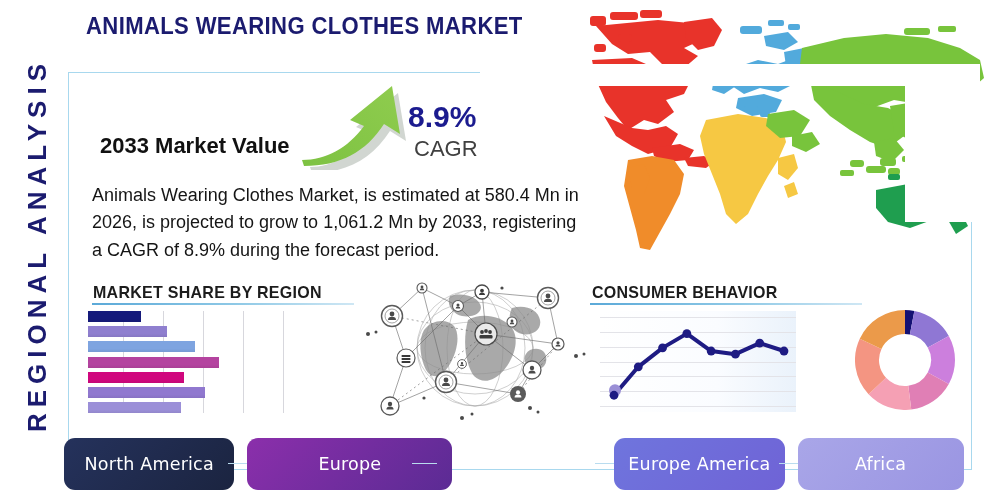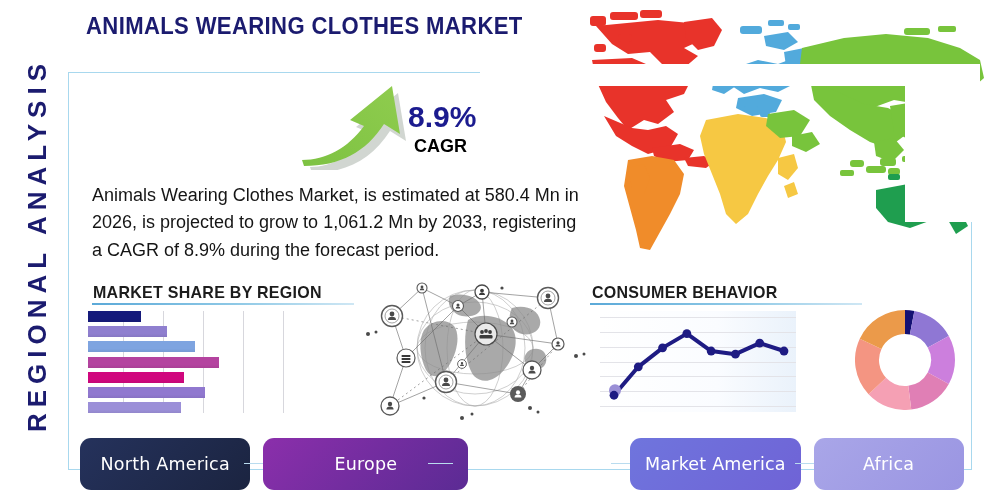--- a/index.html
+++ b/index.html
@@ -60,21 +60,21 @@
   #stat-value-label {
     position:absolute; left:100px; top:133px;
     font-size:22px; font-weight:700; color:#111; white-space:nowrap;
   }
   #cagr-value {
     position:absolute; left:408px; top:100px;
     font-size:30px; font-weight:700; color:#1b1b8f; white-space:nowrap;
   }
   #cagr-label {
     position:absolute; left:414px; top:136px;
-    font-size:18px; font-weight:700; color:#000000; white-space:nowrap;
+    font-size:22px; font-weight:400; color:#404040; white-space:nowrap;
   }
 
   
   #growth-arrow { position:absolute; left:298px; top:84px; width:118px; height:86px; }
 
   
   #description {
     position:absolute; left:92px; top:182px; width:492px;
     font-size:18px; line-height:1.52; color:#151515;
   }
@@ -115,21 +115,21 @@
   #line-chart {
     position:absolute; left:600px; top:311px; width:196px; height:101px;
     background:linear-gradient(90deg,#ffffff 0%,#fafcff 60%,#eaf2fb 100%);
   }
   .line-grid { position:absolute; left:0; width:100%; height:1px; background:#e3e3e8; }
 
   
   #donut-chart { position:absolute; left:855px; top:310px; width:100px; height:100px; }
 
   
-  #region-bar { position:absolute; left:80px; top:438px; width:904px; height:52px; }
+  #region-bar { position:absolute; left:64px; top:438px; width:904px; height:52px; }
   .region-connector {
     position:absolute; top:25px; height:1.4px; width:26px; background:#b9dcef;
   }
   .region-chip {
     position:absolute; top:0; height:52px;
     border-radius:11px;
     display:flex; align-items:center; justify-content:center;
     color:#ffffff; font-size:17.5px; letter-spacing:.2px;
     white-space:nowrap;
     font-family:"DejaVu Sans", sans-serif;
@@ -216,20 +216,21 @@
         <rect x="318" y="172" width="14" height="6" rx="2"></rect>
         <rect x="300" y="166" width="12" height="6" rx="2"></rect>
       </g>
     </svg>
   </div>
 
   <div id="content-frame"></div>
   <div id="frame-mask-top"></div>
   <div id="frame-mask-right"></div>
 
+  <div id="stat-value-label">2033 Market Value</div>
 
   <div id="growth-arrow">
     <svg viewBox="0 0 118 86" width="118" height="86">
       <defs>
         <linearGradient id="arrowGrad" x1="0" y1="1" x2="1" y2="0">
           <stop offset="0%" stop-color="#7dc242"></stop>
           <stop offset="100%" stop-color="#8fcc4e"></stop>
         </linearGradient>
       </defs>
       <path d="M8,80 C30,80 52,68 68,46 L54,40 L96,6 L104,54 L88,44 C70,72 44,86 10,86 Z" fill="#9aa39a" opacity="0.45" transform="translate(4,3)"></path>
@@ -430,21 +431,21 @@
       <div class="region-chip" style="left: 0px; width: 170.4px; background: linear-gradient(135deg, rgb(37, 50, 92) 0%, rgb(27, 36, 64) 100%);">
         <span>North America</span>
       </div>
       <div class="region-connector" style="left: 164.4px; width: 25px;"></div>
       <div class="region-chip" style="left: 183.4px; width: 205px; background: linear-gradient(135deg, rgb(139, 47, 171) 0%, rgb(91, 43, 148) 100%);">
         <span>Europe</span>
       </div>
       <div class="region-connector" style="left: 347.8px; width: 25px;"></div>
       <div class="region-connector" style="left: 531.2px; width: 25px;"></div>
       <div class="region-chip" style="left: 550.2px; width: 170.4px; background: linear-gradient(135deg, rgb(111, 117, 221) 0%, rgb(111, 99, 214) 100%);">
-        <span>Market America</span>
+        <span>Europe America</span>
       </div>
       <div class="region-connector" style="left: 714.6px; width: 25px;"></div>
-      <div class="region-chip" style="left: 733.6px; width: 150px; background: linear-gradient(135deg, rgb(169, 166, 232) 0%, rgb(154, 149, 226) 100%);">
+      <div class="region-chip" style="left: 733.6px; width: 166px; background: linear-gradient(135deg, rgb(169, 166, 232) 0%, rgb(154, 149, 226) 100%);">
         <span>Africa</span>
       </div>
     </div>
 
 </div>
 
 </body></html>

